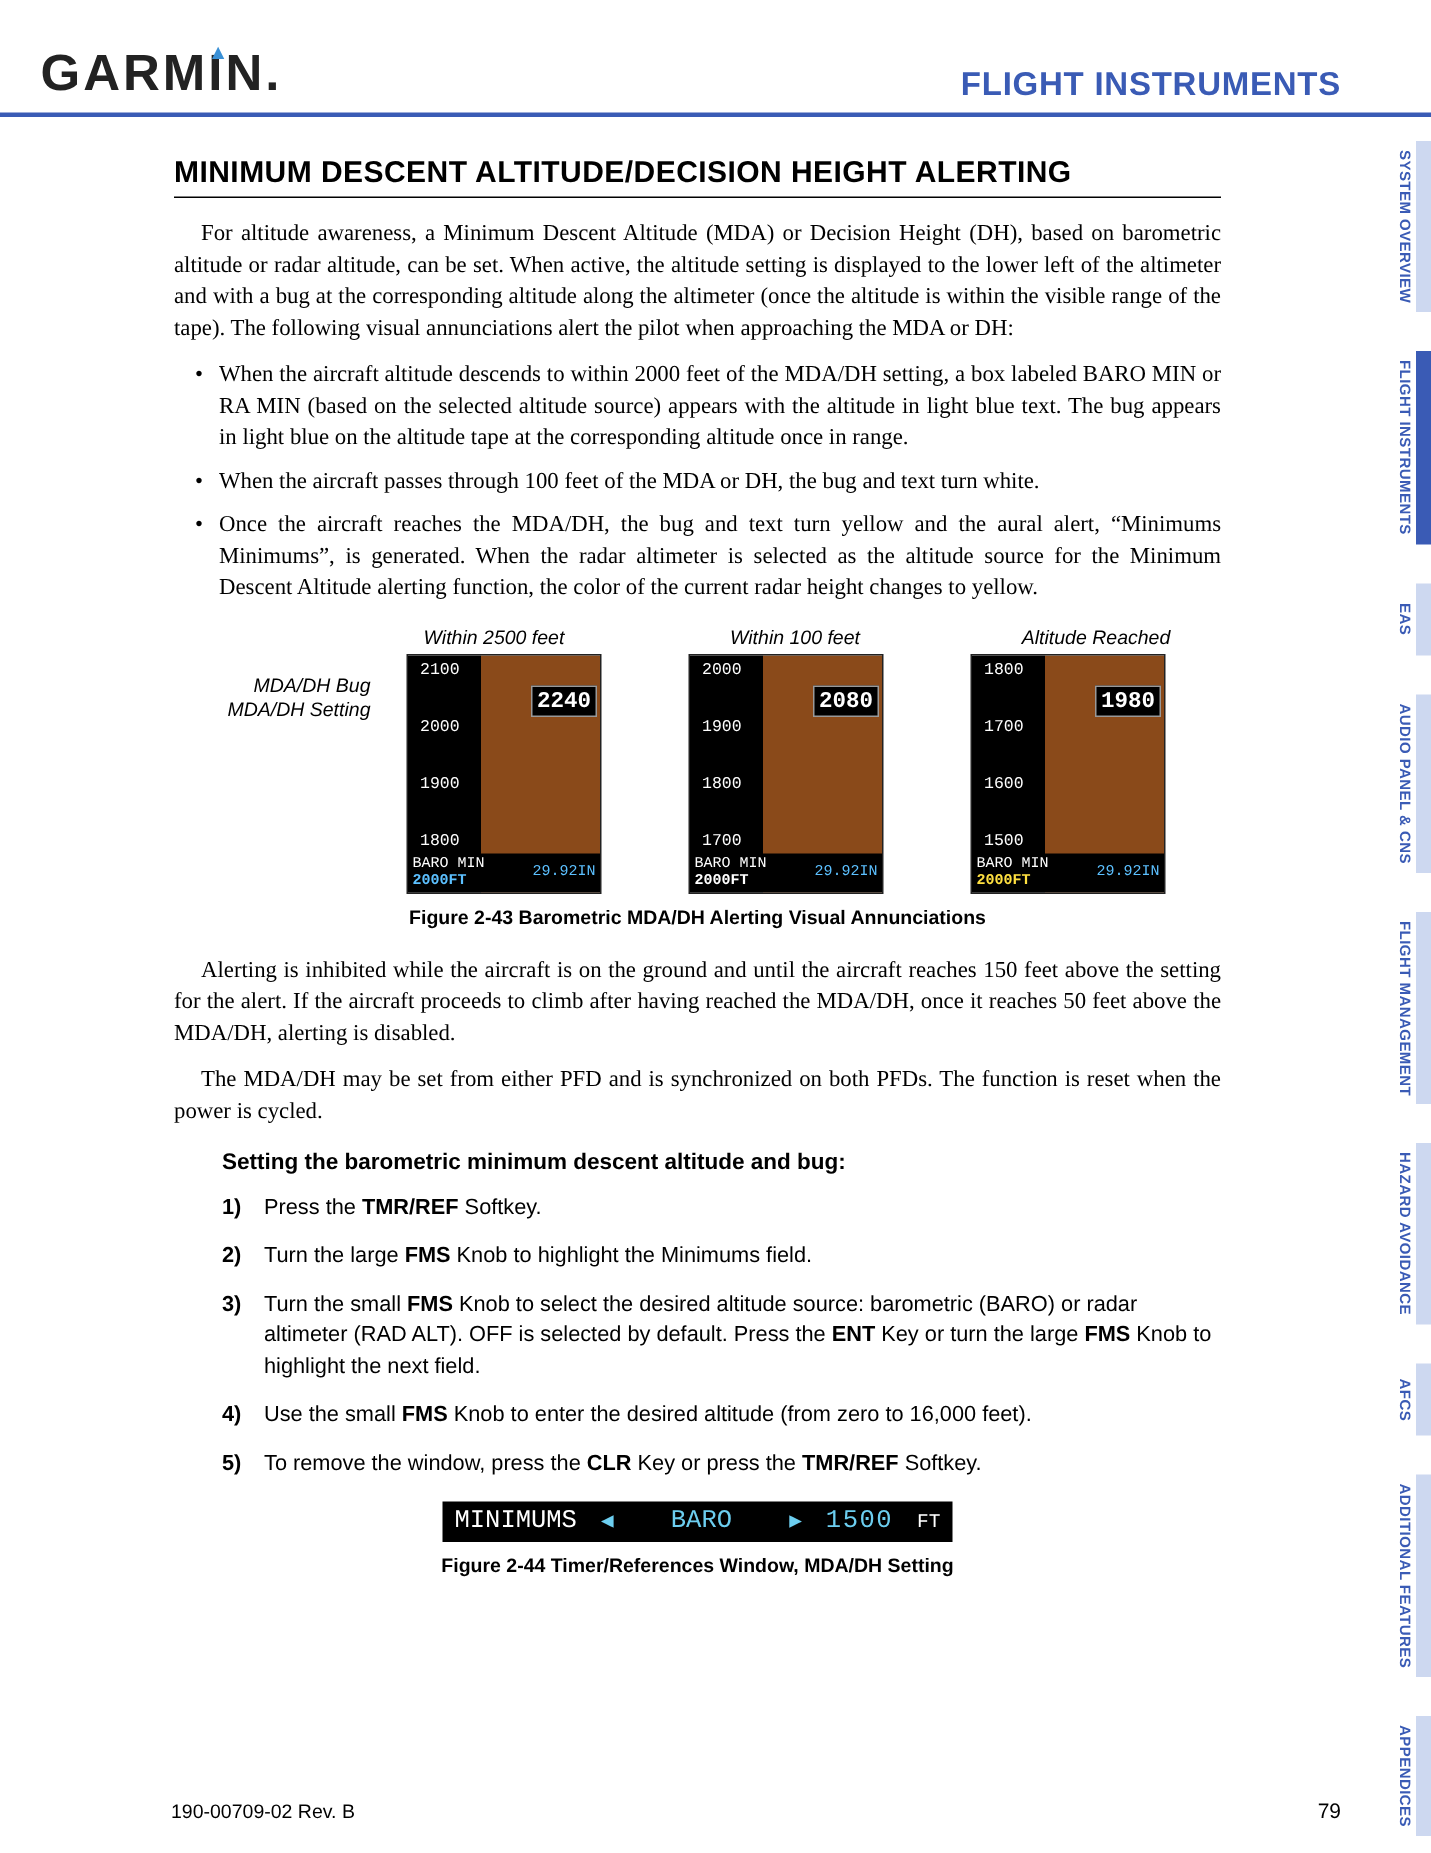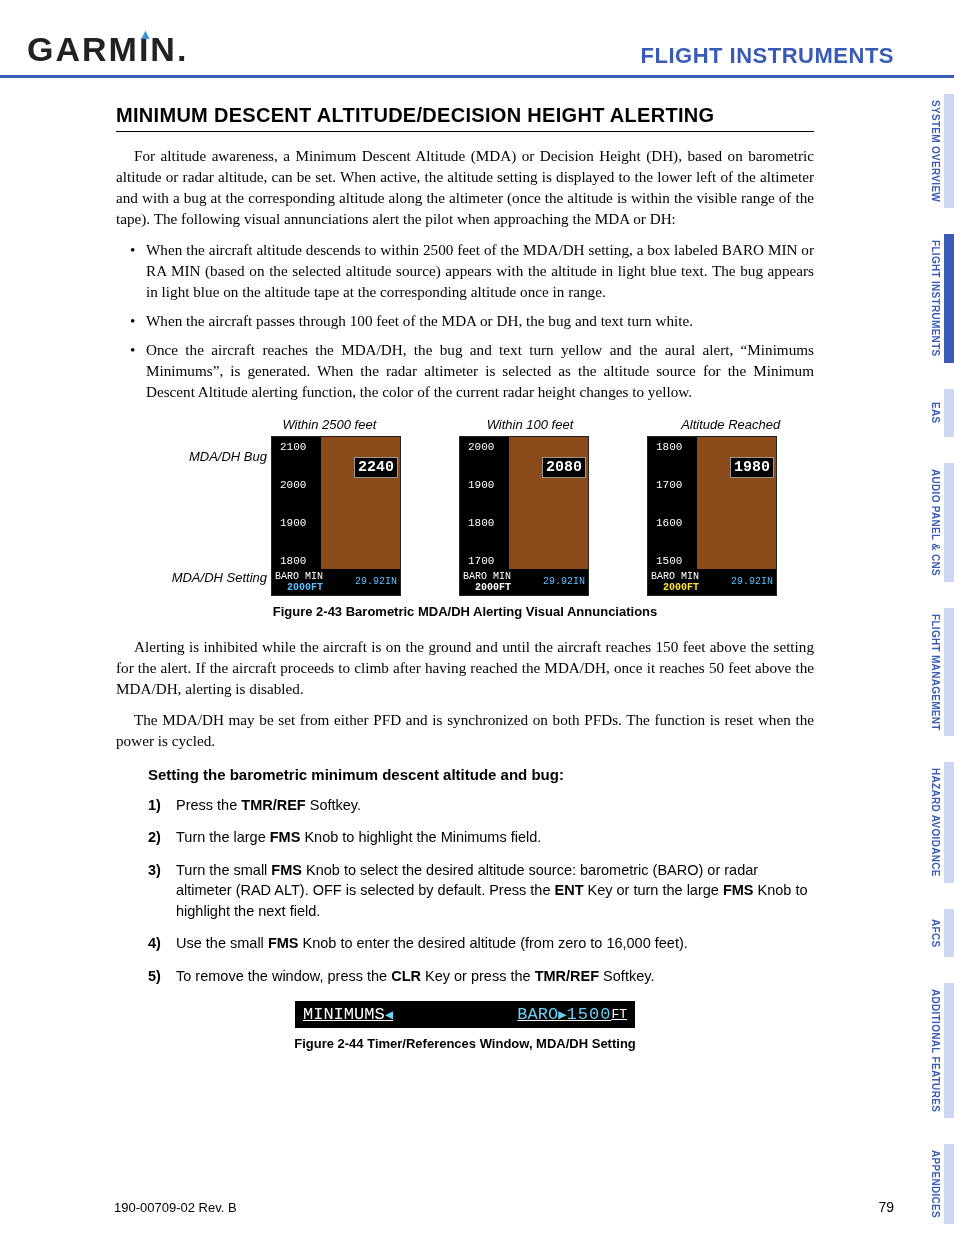--- a/index.html
+++ b/index.html
@@ -98,25 +98,24 @@
     display: flex;
     align-items: center;
     margin-top: 4px;
   }
   .fig-side-labels {
     font-family: Arial, sans-serif;
     font-style: italic;
     font-size: 13px;
     text-align: right;
     width: 126px;
-    padding-right: 4px;
+    padding-right: 24px;
     line-height: 1.25;
     display: flex;
     flex-direction: column;
-    justify-content: space-between;
     height: 150px;
   }
   .fig-side-labels .bug-lbl { margin-top: 8px; }
   .fig-side-labels .set-lbl { margin-bottom: 4px; }
   .tape-img {
     width: 130px;
     height: 160px;
     background: linear-gradient(to right, #000 0 38%, #8a4a1a 38% 100%);
     position: relative;
     margin-right: 58px;
@@ -143,21 +142,20 @@
     padding: 1px 3px;
   }
   .baro-footer {
     position: absolute; bottom: 0; left: 0; right:0;
     height: 26px; background: #000;
     color: #5cc0ff;
     font-family: 'Courier New', monospace;
     font-size: 10px;
     display: flex; align-items: center; justify-content: space-between;
     padding: 0 3px;
-    text-align: right;
   }
   .baro-footer .min { color: #fff; }
   .baro-footer .prs { color: #5cc0ff; font-size: 10px; }
   .baro-footer .alt { font-weight: bold; }
   .baro-footer .alt.lb { color: #5cc0ff; }
   .baro-footer .alt.wh { color: #fff; }
   .baro-footer .alt.yl { color: #ffe040; }
   .fig-caption {
     font-family: Arial, sans-serif;
     font-size: 13px;
@@ -196,28 +194,27 @@
   .min-window {
     margin: 14px auto 8px;
     width: 340px;
     background: #000;
     color: #fff;
     font-family: 'Courier New', monospace;
     font-size: 17px;
     display: flex;
     align-items: center;
     padding: 4px 8px;
-    gap: 0;
-    text-decoration: underline;
+    gap: 16px;
   }
   .min-window .label { color: #fff; flex: 0 0 auto; }
   .min-window .sel {
     color: #6ccef0;
     flex: 1;
-    text-align: right;
+    text-align: center;
   }
   .min-window .arrow { color: #6ccef0; font-size: 14px; }
   .min-window .val { color: #6ccef0; letter-spacing: 1px; }
   .min-window .unit { color: #fff; font-size: 13px; text-align: right; }
 
   .side-tabs {
     position: absolute;
     right: 0;
     top: 94px;
     width: 40px;
@@ -266,21 +263,21 @@
   <div class="section-title-top">FLIGHT INSTRUMENTS</div>
 </div>
 
 <div class="content">
 
   <div class="section-heading">MINIMUM DESCENT ALTITUDE/DECISION HEIGHT ALERTING</div>
 
   <p class="body-para">For altitude awareness, a Minimum Descent Altitude (MDA) or Decision Height (DH), based on barometric altitude or radar altitude, can be set.  When active, the altitude setting is displayed to the lower left of the altimeter and with a bug at the corresponding altitude along the altimeter (once the altitude is within the visible range of the tape).  The following visual annunciations alert the pilot when approaching the MDA or DH:</p>
 
   <ul class="bullets">
-    <li>When the aircraft altitude descends to within 2500 feet of the MDA/DH setting, a box labeled BARO MIN or RA MIN (based on the selected altitude source) appears with the altitude in light blue text.  The bug appears in light blue on the altitude tape at the corresponding altitude once in range.</li>
+    <li>When the aircraft altitude descends to within 2000 feet of the MDA/DH setting, a box labeled BARO MIN or RA MIN (based on the selected altitude source) appears with the altitude in light blue text.  The bug appears in light blue on the altitude tape at the corresponding altitude once in range.</li>
     <li>When the aircraft passes through 100 feet of the MDA or DH, the bug and text turn white.</li>
     <li>Once the aircraft reaches the MDA/DH, the bug and text turn yellow and the aural alert, “Minimums Minimums”, is generated.  When the radar altimeter is selected as the altitude source for the Minimum Descent Altitude alerting function, the color of the current radar height changes to yellow.</li>
   </ul>
 
   <div class="fig-area">
     <div class="fig-labels-row">
       <span>Within 2500 feet</span>
       <span>Within 100 feet</span>
       <span>Altitude Reached</span>
     </div>

